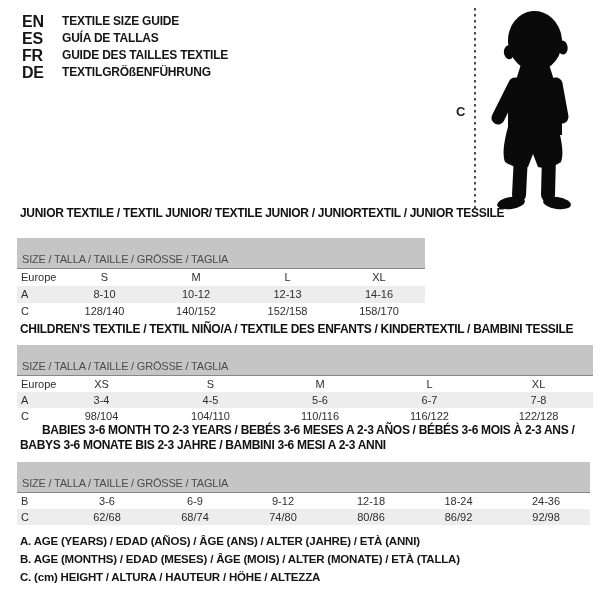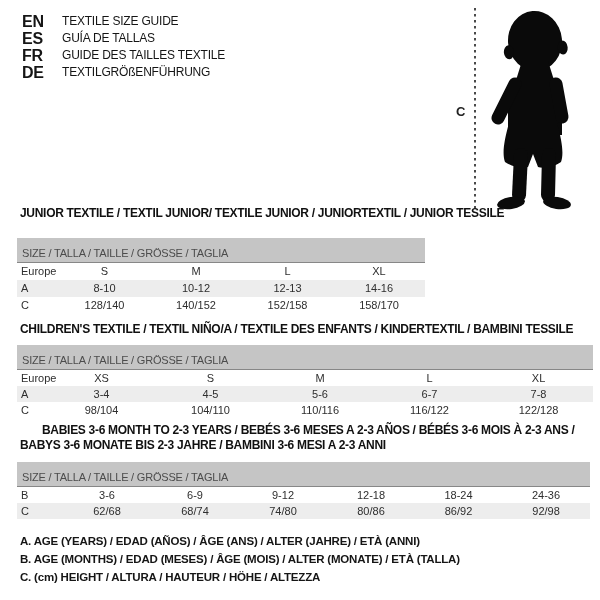--- a/index.html
+++ b/index.html
@@ -7,37 +7,37 @@
     width:600px;height:600px;position:relative;overflow:hidden;
     background:#ffffff;
     font-family:"Liberation Sans", sans-serif;
     color:#2e2e2e;
     -webkit-font-smoothing:antialiased;
   }
   
   .lang-list{position:absolute;left:22px;top:13px;}
   .lang-row{display:flex;height:17px;line-height:17px;}
   .lang-code{width:40px;font-size:16px;font-weight:bold;color:#151515;letter-spacing:-0.2px;}
-  .lang-title{font-size:12px;font-weight:normal;color:#151515;letter-spacing:-0.2px;white-space:nowrap;}
+  .lang-title{font-size:12px;font-weight:bold;color:#151515;letter-spacing:-0.2px;white-space:nowrap;}
   
   .height-line{position:absolute;left:473px;top:8px;}
   .height-label{position:absolute;left:456px;top:104px;font-size:13px;font-weight:bold;color:#222;}
   .baby{position:absolute;left:478px;top:5px;}
   
   .tbl-title{
     position:absolute;left:20px;font-size:12px;font-weight:bold;color:#111;
     letter-spacing:-0.3px;white-space:nowrap;line-height:15px;
   }
   table.size-table{
     position:absolute;left:17px;border-collapse:collapse;table-layout:fixed;
     font-size:11px;color:#2e2e2e;
   }
   table.size-table th{
     background:#c5c5c5;color:#4c4c4c;font-weight:normal;text-align:left;
-    font-size:11px;height:18px;padding:6px 0 0 5px;letter-spacing:-0.2px;
+    font-size:11px;height:18px;padding:12px 0 0 5px;letter-spacing:-0.2px;
     border-bottom:1px solid #878787;white-space:nowrap;
   }
   table.size-table td{
     text-align:center;padding:0;white-space:nowrap;overflow:visible;
   }
   table.size-table td.lbl{text-align:left;padding-left:4px;}
   table.size-table tr.shaded td{background:#ededed;}
   .t1{top:238px;width:408px;}
   .t1 tr{height:17px;line-height:17px;}
   .t2{top:345px;width:576px;}

